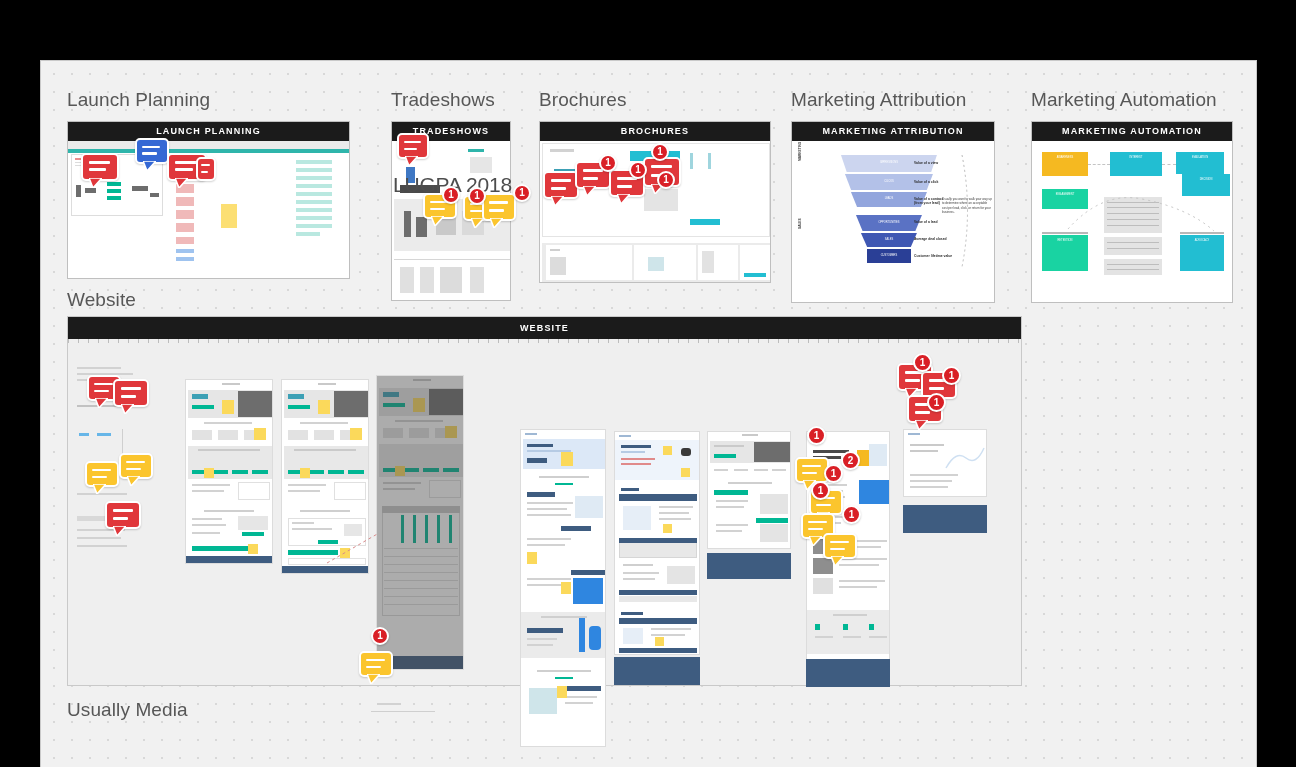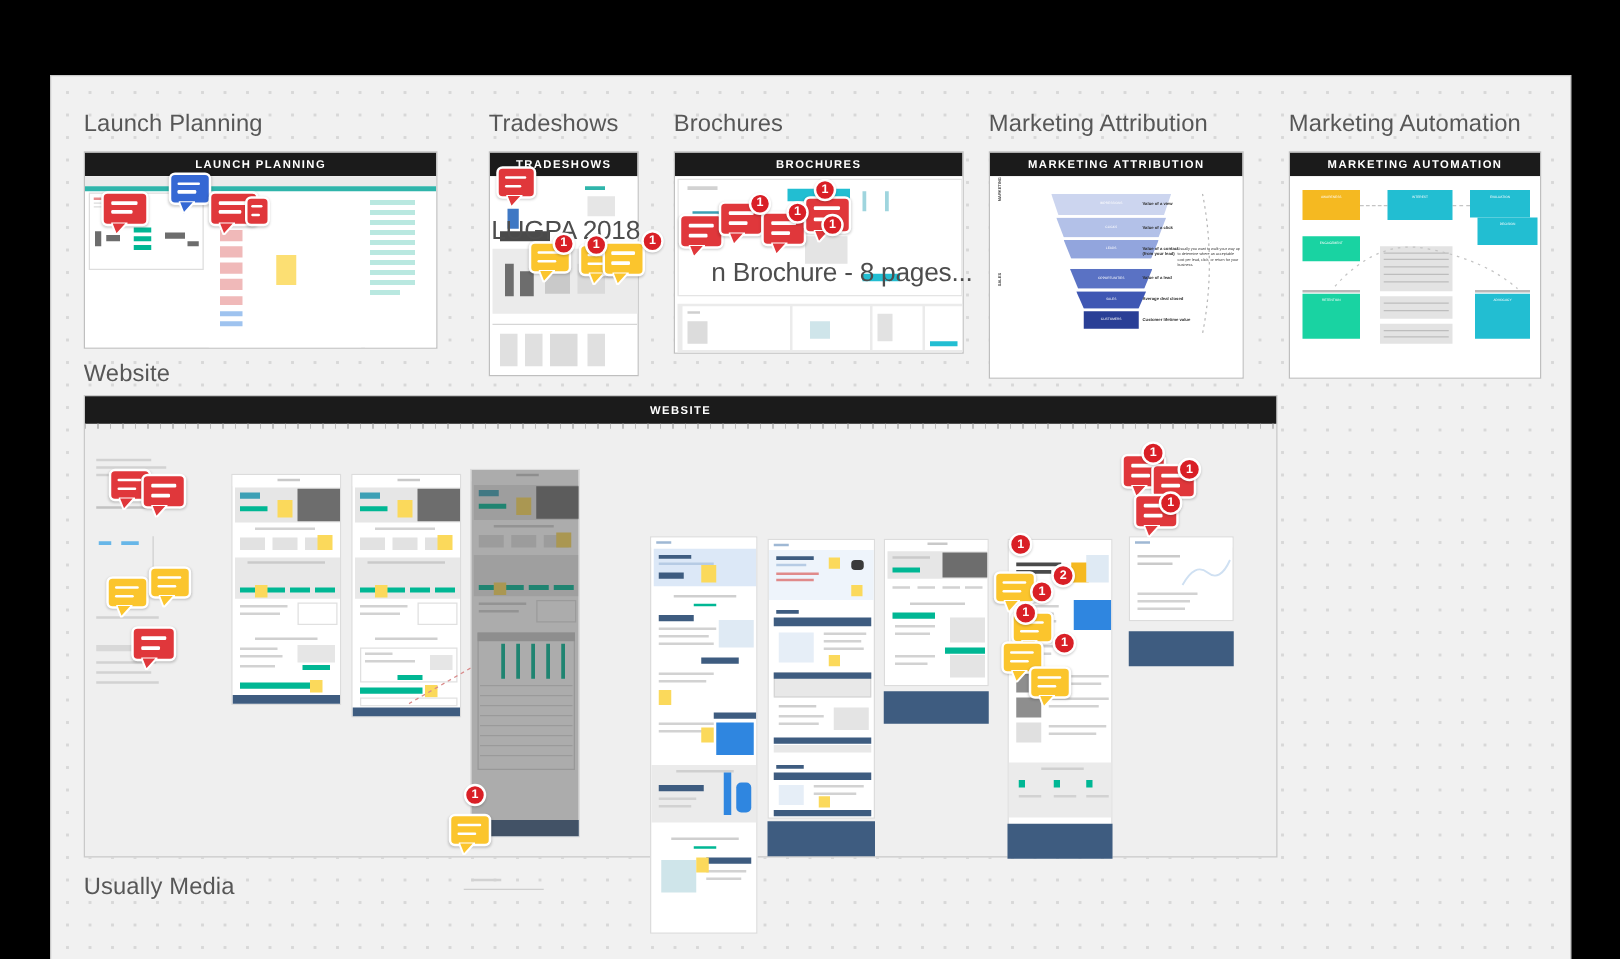--- a/index.html
+++ b/index.html
@@ -304,21 +304,20 @@
       <div class="bar" style="left:10px; top:108px; width:10px; height:2px; background:#cfcfcf;"></div>
       <div class="bar" style="left:10px; top:116px; width:16px; height:18px; background:#dcdcdc;"></div>
       <div class="bar white" style="left:94px; top:104px; width:62px; height:35px;"></div>
       <div class="bar" style="left:108px; top:116px; width:16px; height:14px; background:#cfe5ea;"></div>
       <div class="bar white" style="left:158px; top:104px; width:40px; height:35px;"></div>
       <div class="bar" style="left:162px; top:110px; width:12px; height:22px; background:#e2e2e2;"></div>
       <div class="bar white" style="left:200px; top:104px; width:30px; height:35px;"></div>
       <div class="bar cyan" style="left:204px; top:132px; width:22px; height:4px;"></div>
     </div>
   </div>
-  <div class="ovl-text" style="left:528px; top:146px;">n Brochure - 8 pages...</div>
   <div class="bub red" style="left:502px; top:110px; width:36px; height:28px;">
     <div class="ln" style="top:26%; width:62%;"></div>
       <div class="ln" style="top:58%; width:48%;"></div>
     <svg class="tail" viewBox="0 0 13 10">
         <path d="M0 0 L13 0 L4 10 Z" fill="#e0373b" stroke="#fff" stroke-width="1.6"></path>
       </svg>
   </div>
   <div class="bub red" style="left:534px; top:100px; width:36px; height:28px;">
     <div class="ln" style="top:26%; width:62%;"></div>
       <div class="ln" style="top:58%; width:48%;"></div>

